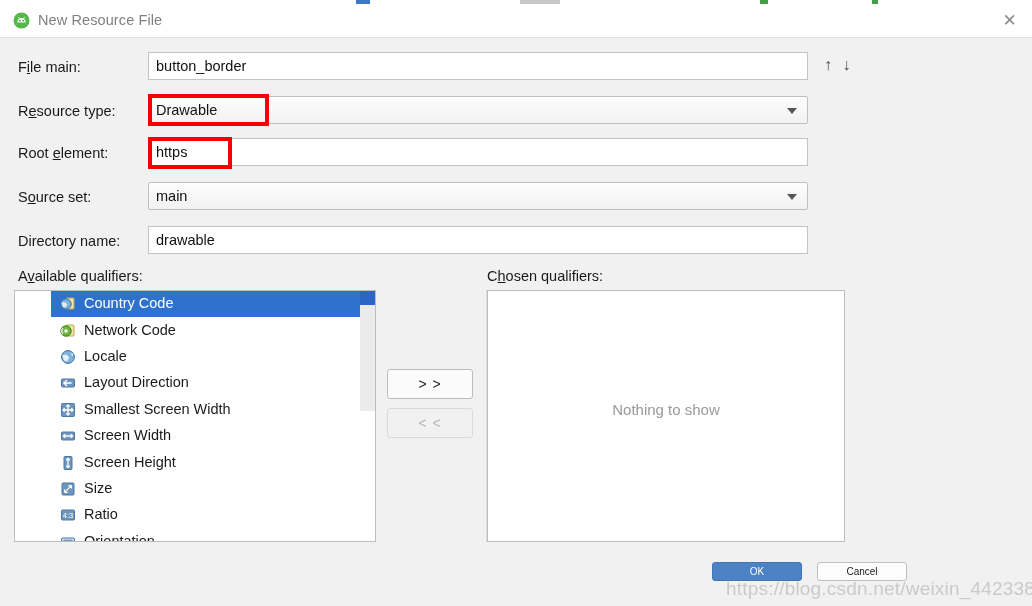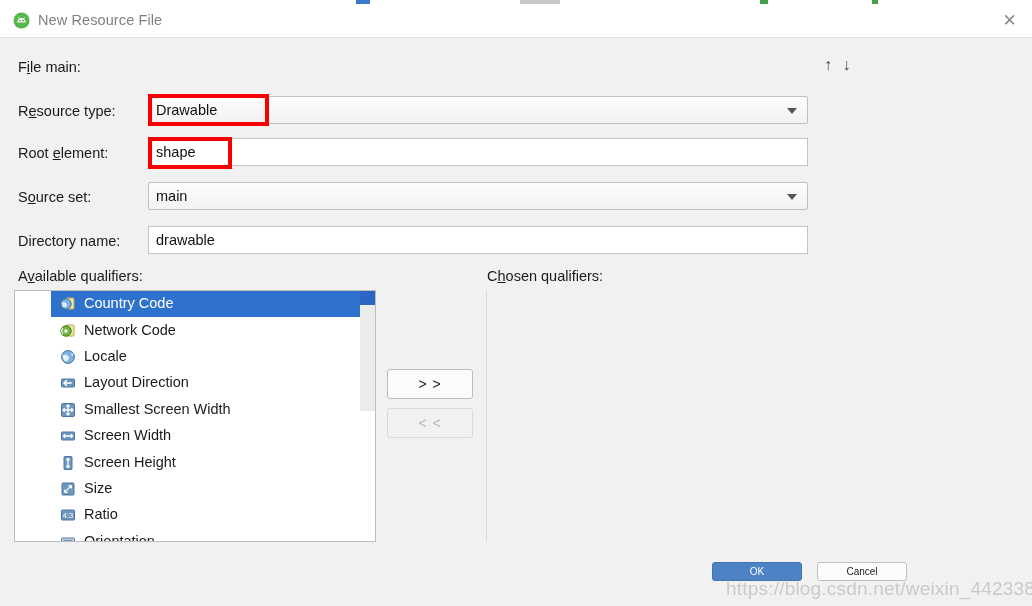--- a/index.html
+++ b/index.html
@@ -293,34 +293,35 @@
       </svg>
     </span>
     <span class="title-text">New Resource File</span>
     <div class="close-btn">✕</div>
   </div>
 
   <div class="dialog-body">
 
     <div class="row" style="top:14px;">
       <div class="row-label"><span>F</span><u>i</u><span>le main:</span></div>
+      <div class="field" style="top:0;">button_border</div>
       <div class="sort-icons" style="top:4px;">↑ ↓</div>
     </div>
 
     <div class="row" style="top:58px;">
       <div class="row-label"><span>R</span><u>e</u><span>source type:</span></div>
       <div class="field combo" style="top:0;">
         <span>Drawable</span>
         <span class="chevron"></span>
       </div>
     </div>
 
     <div class="row" style="top:100px;">
       <div class="row-label"><span>Root </span><u>e</u><span>lement:</span></div>
-      <div class="field" style="top:0;">shape</div>
+      <div class="field" style="top:0;">https</div>
     </div>
 
     <div class="row" style="top:144px;">
       <div class="row-label"><span>S</span><u>o</u><span>urce set:</span></div>
       <div class="field combo" style="top:0;">
         <span>main</span>
         <span class="chevron"></span>
       </div>
     </div>
 
@@ -414,20 +415,23 @@
         <div class="track" style="height:120px;"></div>
         <div class="thumb" style="height:14px;"></div>
       </div>
     </div>
 
     <div class="xfer-btn enabled" style="left:387px; top:331px;">&gt; &gt;</div>
     <div class="xfer-btn disabled" style="left:387px; top:370px;">&lt; &lt;</div>
 
     <div class="vsep" style="left:486px; top:252px; height:252px;"></div>
 
+    <div class="list-box" style="left:487px; top:252px; width:358px; height:252px;">
+      <div class="empty-text" style="top:110px;">Nothing to show</div>
+    </div>
 
     <div class="btn primary" style="left:712px; top:524px; width:90px;">OK</div>
     <div class="btn normal" style="left:817px; top:524px; width:90px;">Cancel</div>
 
   </div>
 
   <div class="annot" style="left:148px; top:94px; width:121px; height:32px;"></div>
   <div class="annot" style="left:148px; top:137px; width:84px; height:32px;"></div>
 
   <div class="watermark">https://blog.csdn.net/weixin_44233889</div>

